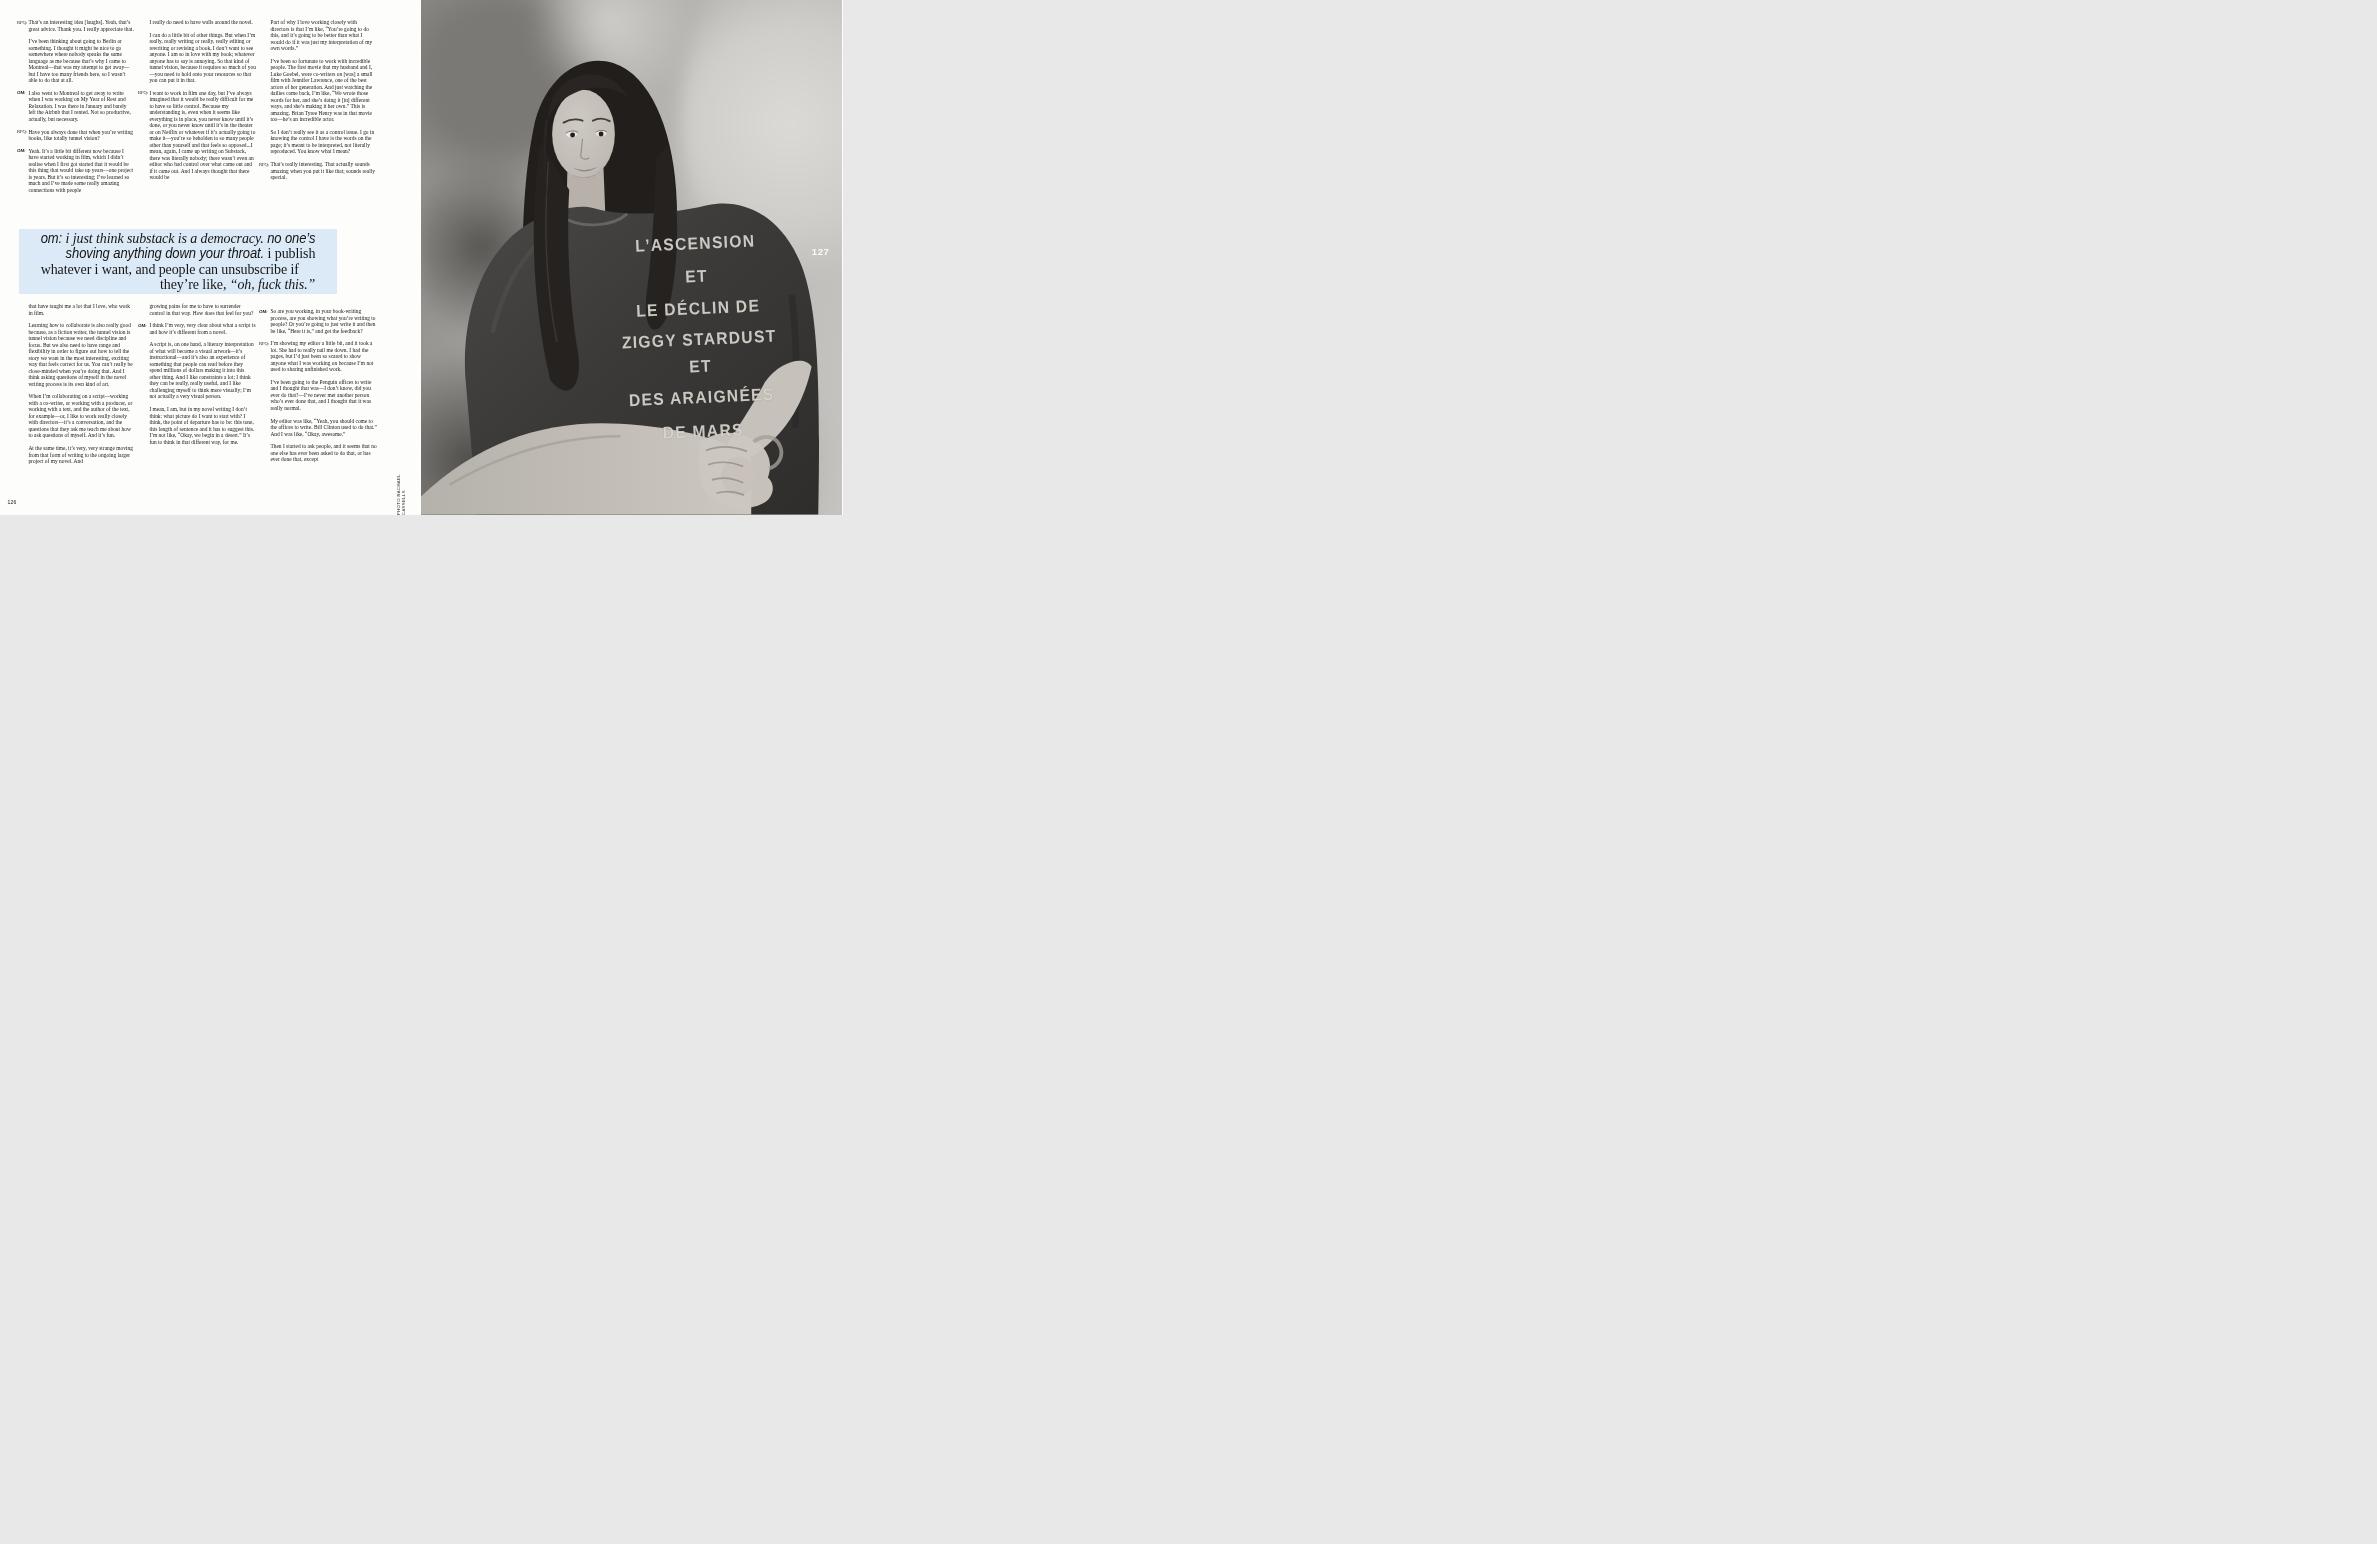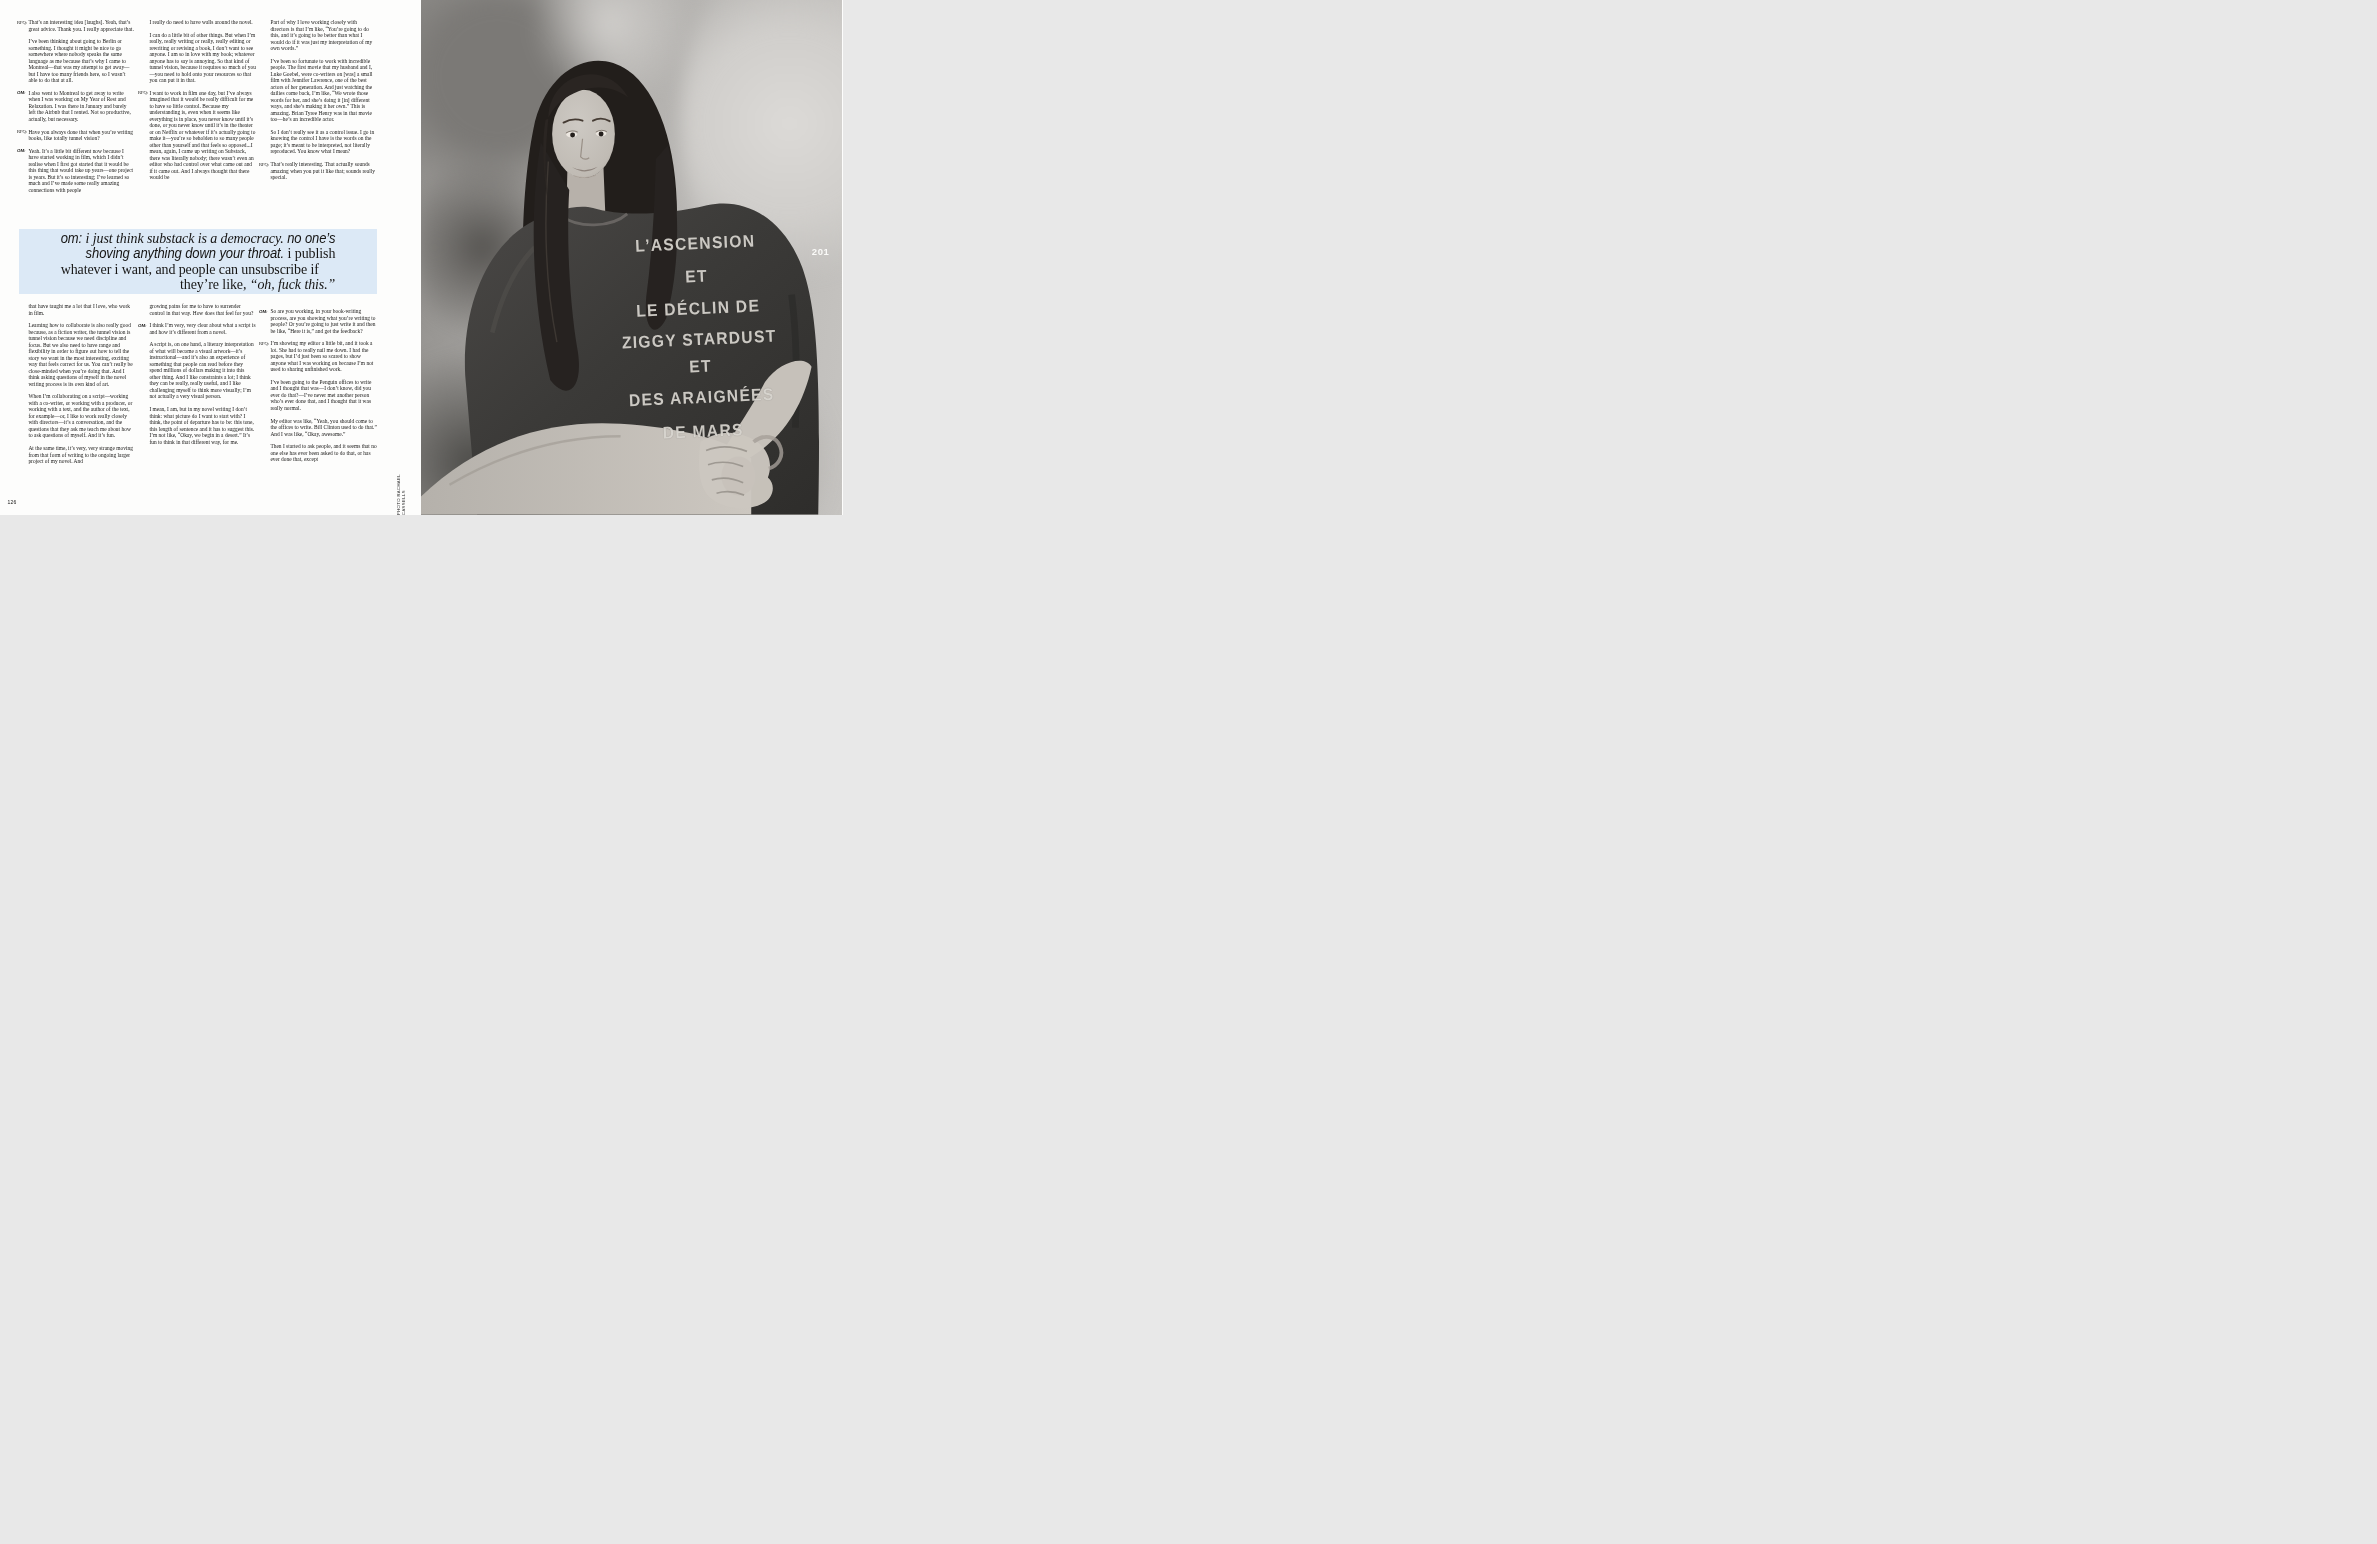--- a/index.html
+++ b/index.html
@@ -9,21 +9,21 @@
   .col{position:absolute;width:118px;}
   .col .blk{position:relative;padding-left:11.4px;margin:0 0 6.2px 0;}
   .col p{margin:0;font-size:5.4px;line-height:6.5px;letter-spacing:0.02px;}
   .sp-label{position:absolute;left:0;top:0.5px;font-size:4.6px;}
   .sp-label.rfq{font-family:"Liberation Serif",serif;}
   .sp-label.om{font-family:"Liberation Sans",sans-serif;font-weight:700;font-style:italic;font-size:4.4px;}
   #col-t1,#col-b1{left:17px;}  #col-t2,#col-b2{left:138px;} #col-t3,#col-b3{left:259px;}
   #col-t1,#col-t2,#col-t3{top:19px;}
   #col-b1,#col-b2{top:303px;} #col-b3{top:308px;}
   
-  .quote-band{position:absolute;left:19px;top:229px;width:358px;height:65px;background:var(--quote-bg,#dce9f6);
+  .quote-band{position:absolute;left:19px;top:229px;width:318px;height:65px;background:var(--quote-bg,#dce9f6);
               display:flex;flex-direction:column;justify-content:center;align-items:center;z-index:2;}
   .q-line{font-size:14px;line-height:15.5px;letter-spacing:-0.1px;white-space:nowrap;transform:scaleY(1.08);}
   .q-si{font-family:"Liberation Serif",serif;font-style:italic;}
   .q-sr{font-family:"Liberation Serif",serif;}
   .q-ss{font-family:"Liberation Sans",sans-serif;font-style:italic;font-size:0.93em;}
   
   .pageno-left{position:absolute;left:7.6px;top:499px;font-family:"Liberation Sans",sans-serif;font-size:5px;letter-spacing:0.2px;}
   .credit{position:absolute;left:396px;top:449px;writing-mode:vertical-rl;transform:rotate(180deg);
           font-family:"Liberation Sans",sans-serif;font-size:4.2px;letter-spacing:0.4px;color:#1a1a1a;}
   
@@ -237,16 +237,16 @@
 
     <div class="shirt-text" id="shirt-text">
         <div class="shirt-line">L’ASCENSION</div>
         <div class="shirt-line">ET</div>
         <div class="shirt-line">LE DÉCLIN DE</div>
         <div class="shirt-line">ZIGGY STARDUST</div>
         <div class="shirt-line">ET</div>
         <div class="shirt-line">DES ARAIGNÉES</div>
         <div class="shirt-line">DE MARS</div>
       </div>
-    <div class="pageno-right">201</div>
+    <div class="pageno-right">127</div>
   </div>
 </div>
 
 
 </body></html>

